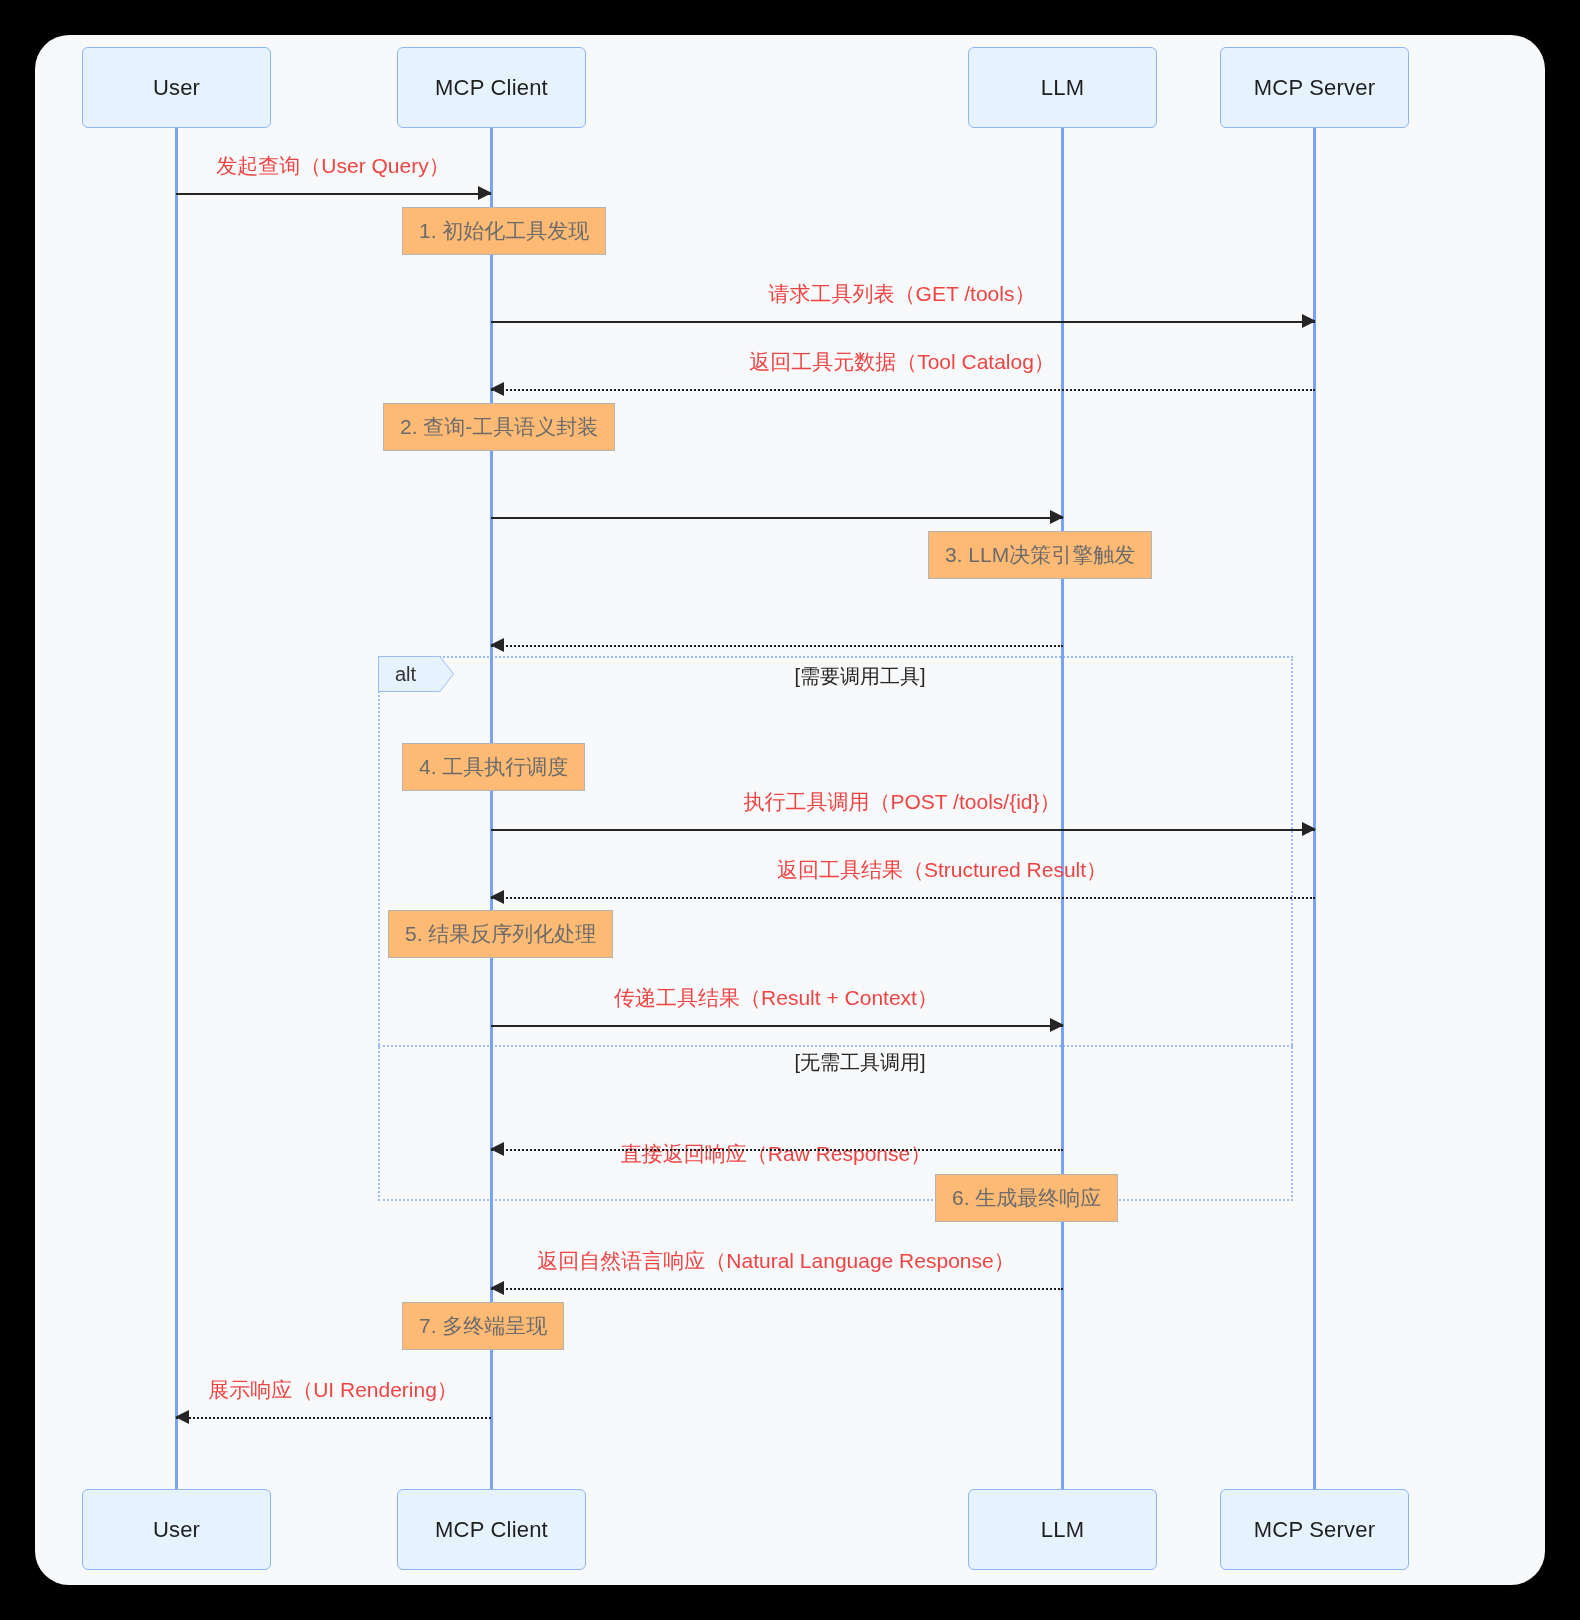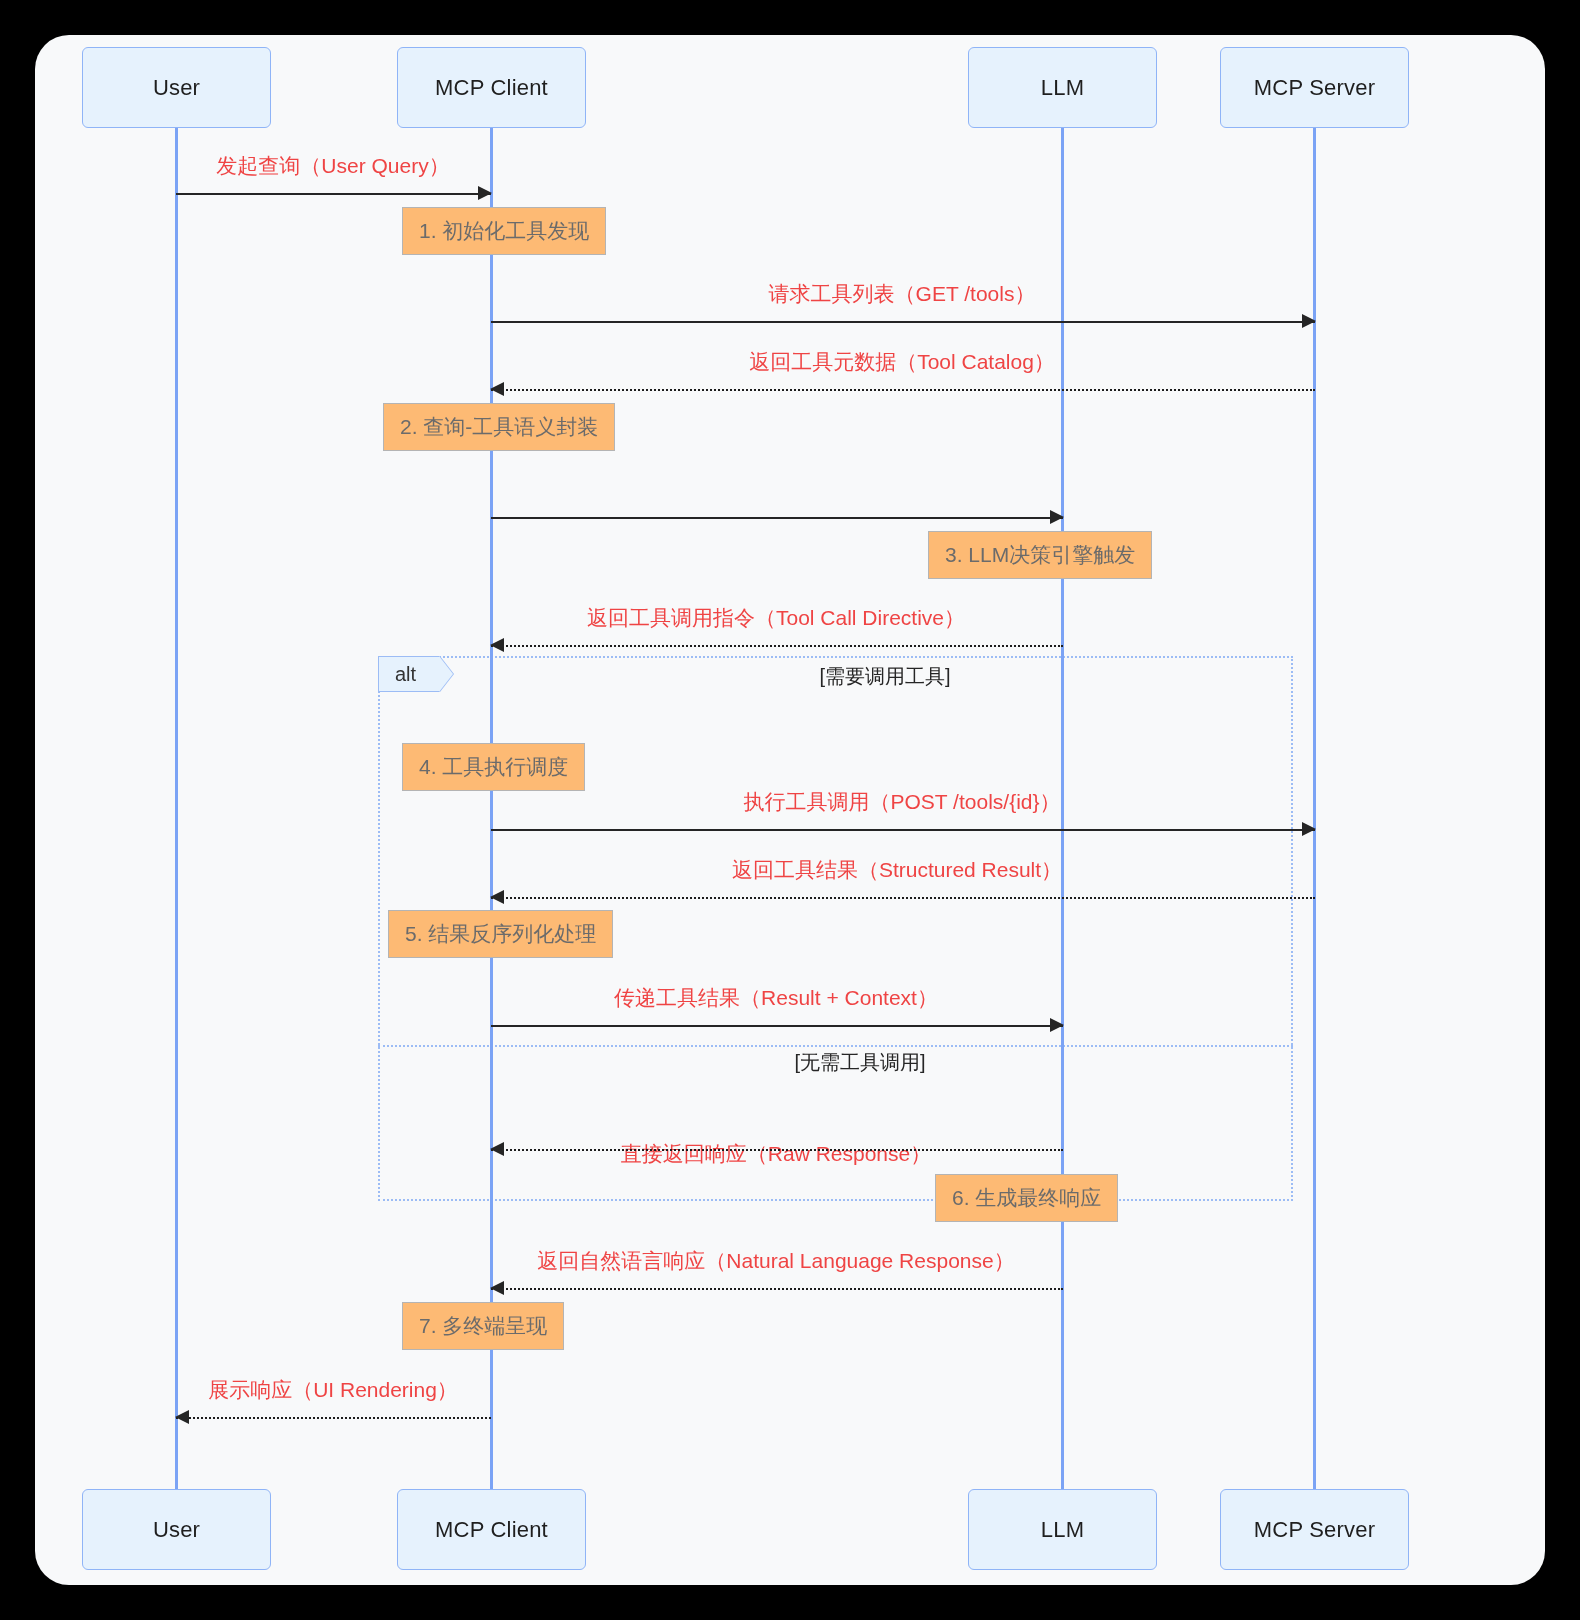--- a/index.html
+++ b/index.html
@@ -153,21 +153,21 @@
   <div id="diagram-surface">
 
     <div class="alt-frame" style="left:343px; top:621px; width:915px; height:545px;"></div>
     <div class="alt-divider" style="left:343px; top:1010px; width:915px;"></div>
     <div class="alt-tag" style="left:343px; top:621px;">
       <span>alt</span>
     </div>
     <div class="alt-tag-corner-line" style="left:405px; top:621px;"></div>
     <div class="alt-tag-corner" style="left:404px; top:621px;"></div>
 
-    <div class="alt-cond" style="left:850px; top:628px;">[需要调用工具]</div>
+    <div class="alt-cond" style="left:825px; top:628px;">[需要调用工具]</div>
     <div class="alt-cond" style="left:825px; top:1014px;">[无需工具调用]</div>
 
     <div class="lifeline" style="left:140px;  top:93px;  height:1361px;"></div>
     <div class="lifeline" style="left:455px;  top:93px;  height:1361px;"></div>
     <div class="lifeline" style="left:1026px; top:93px;  height:1361px;"></div>
     <div class="lifeline" style="left:1278px; top:93px;  height:1361px;"></div>
 
     <div class="participant-box" style="left:47px; top:12px; width:189px; height:81px;">
       <span>User</span>
     </div>
@@ -222,37 +222,36 @@
 
     <div class="msg to-right" style="left:456px; top:482px; width:572px;">
       <div class="line" style="width:572px;"></div>
         <div class="head"></div>
     </div>
 
     <div class="note" style="left:893px; top:496px;">
       <span>3. LLM决策引擎触发</span>
     </div>
 
-    <div class="msg-label" style="left:741px; top:569px;">返回工具调用指令（Tool Call Directive）</div>
     <div class="msg to-left dashed" style="left:456px; top:610px; width:572px;">
       <div class="line" style="width:572px;"></div>
         <div class="head"></div>
     </div>
 
     <div class="note" style="left:367px; top:708px;">
       <span>4. 工具执行调度</span>
     </div>
 
     <div class="msg-label" style="left:867px; top:753px;">执行工具调用（POST /tools/{id}）</div>
     <div class="msg to-right" style="left:456px; top:794px; width:824px;">
       <div class="line" style="width:824px;"></div>
         <div class="head"></div>
     </div>
 
-    <div class="msg-label" style="left:862px; top:821px;">返回工具结果（Structured Result）</div>
+    <div class="msg-label" style="left:907px; top:821px;">返回工具结果（Structured Result）</div>
     <div class="msg to-left dashed" style="left:456px; top:862px; width:824px;">
       <div class="line" style="width:824px;"></div>
         <div class="head"></div>
     </div>
 
     <div class="note" style="left:353px; top:875px;">
       <span>5. 结果反序列化处理</span>
     </div>
 
     <div class="msg-label" style="left:741px; top:949px;">传递工具结果（Result + Context）</div>

